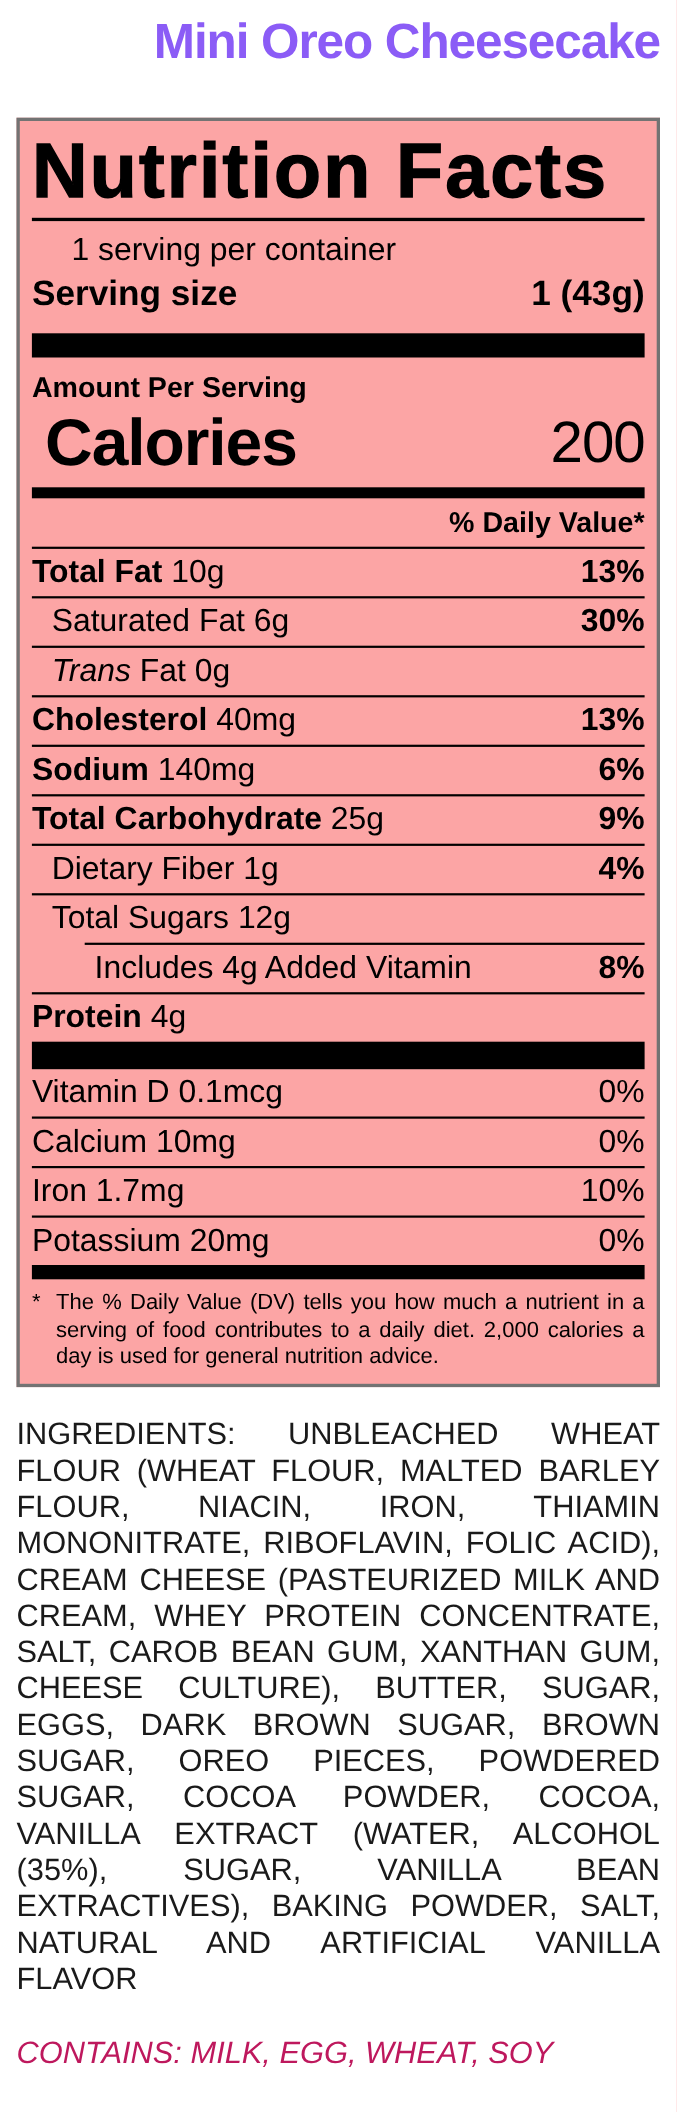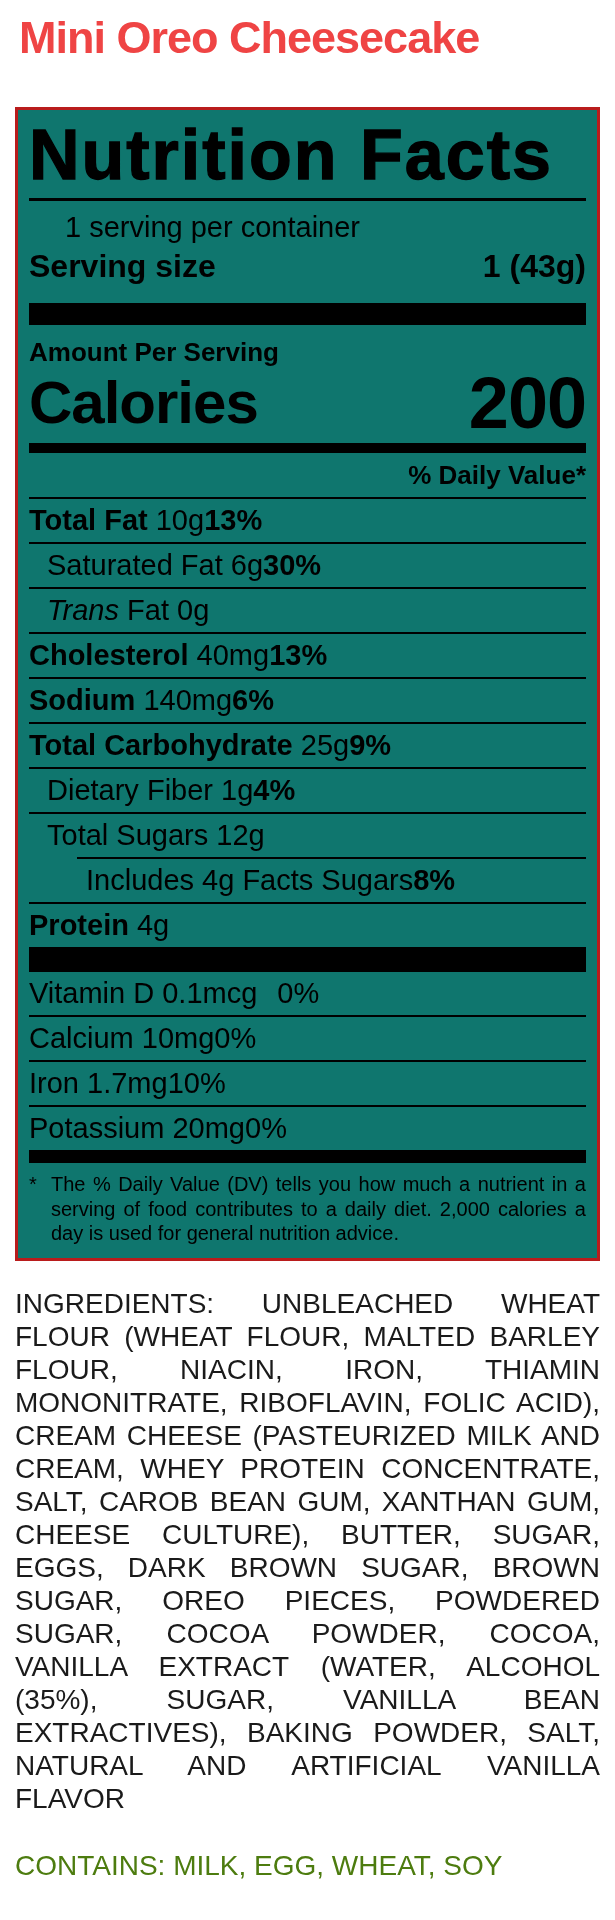--- a/index.html
+++ b/index.html
@@ -9,59 +9,60 @@
     min-height: 1920px;
     font-family: "Liberation Sans", sans-serif;
     color: #1a1a1a;
   }
   .page { padding: 8px 15px 20px 15px; }
 
   .product-title {
     font-size: 45px;
     font-weight: 700;
     letter-spacing: -1px;
-    color: #ef4444;
+    color: #8b5cf6;
     padding: 6px 0 0 4px;
     line-height: 1.05;
+    text-align: right;
   }
 
   
   .nf-box {
     margin-top: 46px;
-    border: 3px solid #b91c1c;
+    border: 3px solid #737373;
     padding: 8px 11px 12px 11px;
     color: #000;
-    background: #0f766e;
+    background: #fca5a5;
   }
   .nf-title {
     font-size: 70px;
     font-weight: 900;
     letter-spacing: 2px;
     line-height: 1.0;
     white-space: nowrap;
     -webkit-text-stroke: 1.3px #000;
     padding: 2px 0 8px 0;
     border-bottom: 3px solid #000;
   }
   .nf-serving-per { font-size: 29px; line-height: 36px; padding-top: 8px; margin-left: 36px; }
   .nf-serving-row {
     display: flex; justify-content: space-between; align-items: baseline;
     font-weight: 700; font-size: 32px; line-height: 38px; padding: 2px 0 18px 0;
   }
   .bar { background: #000; width: 100%; }
   .bar-serving { height: 22px; }
   .amount-per { font-weight: 700; font-size: 26px; line-height: 30px; padding-top: 12px; }
-  .calories-row { display: flex; justify-content: space-between; align-items: flex-start; height: 72px; }
+  .calories-row { display: flex; justify-content: space-between; align-items: flex-start; height: 72px; margin-left: 12px; }
   .calories-label { font-size: 60px; font-weight: 700; letter-spacing: -1px; line-height: 72px; }
-  .calories-value { font-size: 72px; font-weight: 700; line-height: 72px; letter-spacing: -1px; }
+  .calories-value { font-size: 53px; font-weight: 400; line-height: 72px; letter-spacing: -1px; }
   .bar-med { height: 10px; margin-top: 4px; }
   .dv-header { text-align: right; font-weight: 700; font-size: 26px; padding: 7px 0 6px 0; }
 
   .nf-row {
-    display: flex; align-items: baseline;
+    display: flex; justify-content: space-between; align-items: baseline;
     border-top: 2px solid #000;
     font-size: 29px; line-height: 31px;
     padding: 6px 0 6px 0;
   }
   .nf-row .dv { font-weight: 700; }
   .nf-row.sub { padding-left: 18px; }
   .nf-row.sub2 { margin-left: 48px; padding-left: 9px; }
   .bar-protein { height: 25px; }
   .micro-rows .nf-row:first-child { border-top: none; gap: 20px; }
   .micro-rows .nf-row .dv { font-weight: 400; }
@@ -74,21 +75,21 @@
   .footnote .star { flex: none; width: 22px; }
   .footnote .fn-text { flex: 1; text-align: justify; }
 
   
   .ingredients {
     margin-top: 26px;
     font-size: 28px; line-height: 33px;
     text-align: justify;
     color: #1a1a1a;
   }
-  .contains { margin-top: 34px; font-size: 28px; line-height: 33px; color: #4d7c0f; }
+  .contains { margin-top: 34px; font-size: 28px; line-height: 33px; color: #be185d; font-style: italic; }
   .manufacturer { margin-top: 34px; font-size: 28px; line-height: 33px; color: #1a1a1a; }
 </style>
 </head>
 <body>
 
 <div class="page">
 
   <h1 class="product-title">Mini Oreo Cheesecake</h1>
 
   <section class="nf-box">
@@ -141,21 +142,21 @@
         </div>
         <div class="nf-row sub">
           <span class="nm">Dietary Fiber 1g</span>
           <span class="dv">4%</span>
         </div>
         <div class="nf-row sub">
           <span class="nm">Total Sugars 12g</span>
           <span class="dv"></span>
         </div>
         <div class="nf-row sub2">
-          <span class="nm">Includes 4g Facts Sugars</span>
+          <span class="nm">Includes 4g Added Vitamin</span>
           <span class="dv">8%</span>
         </div>
         <div class="nf-row">
           <span class="nm"><b>Protein</b> 4g</span>
           <span class="dv"></span>
         </div>
       </div>
 
     <div class="bar bar-protein"></div>
 

